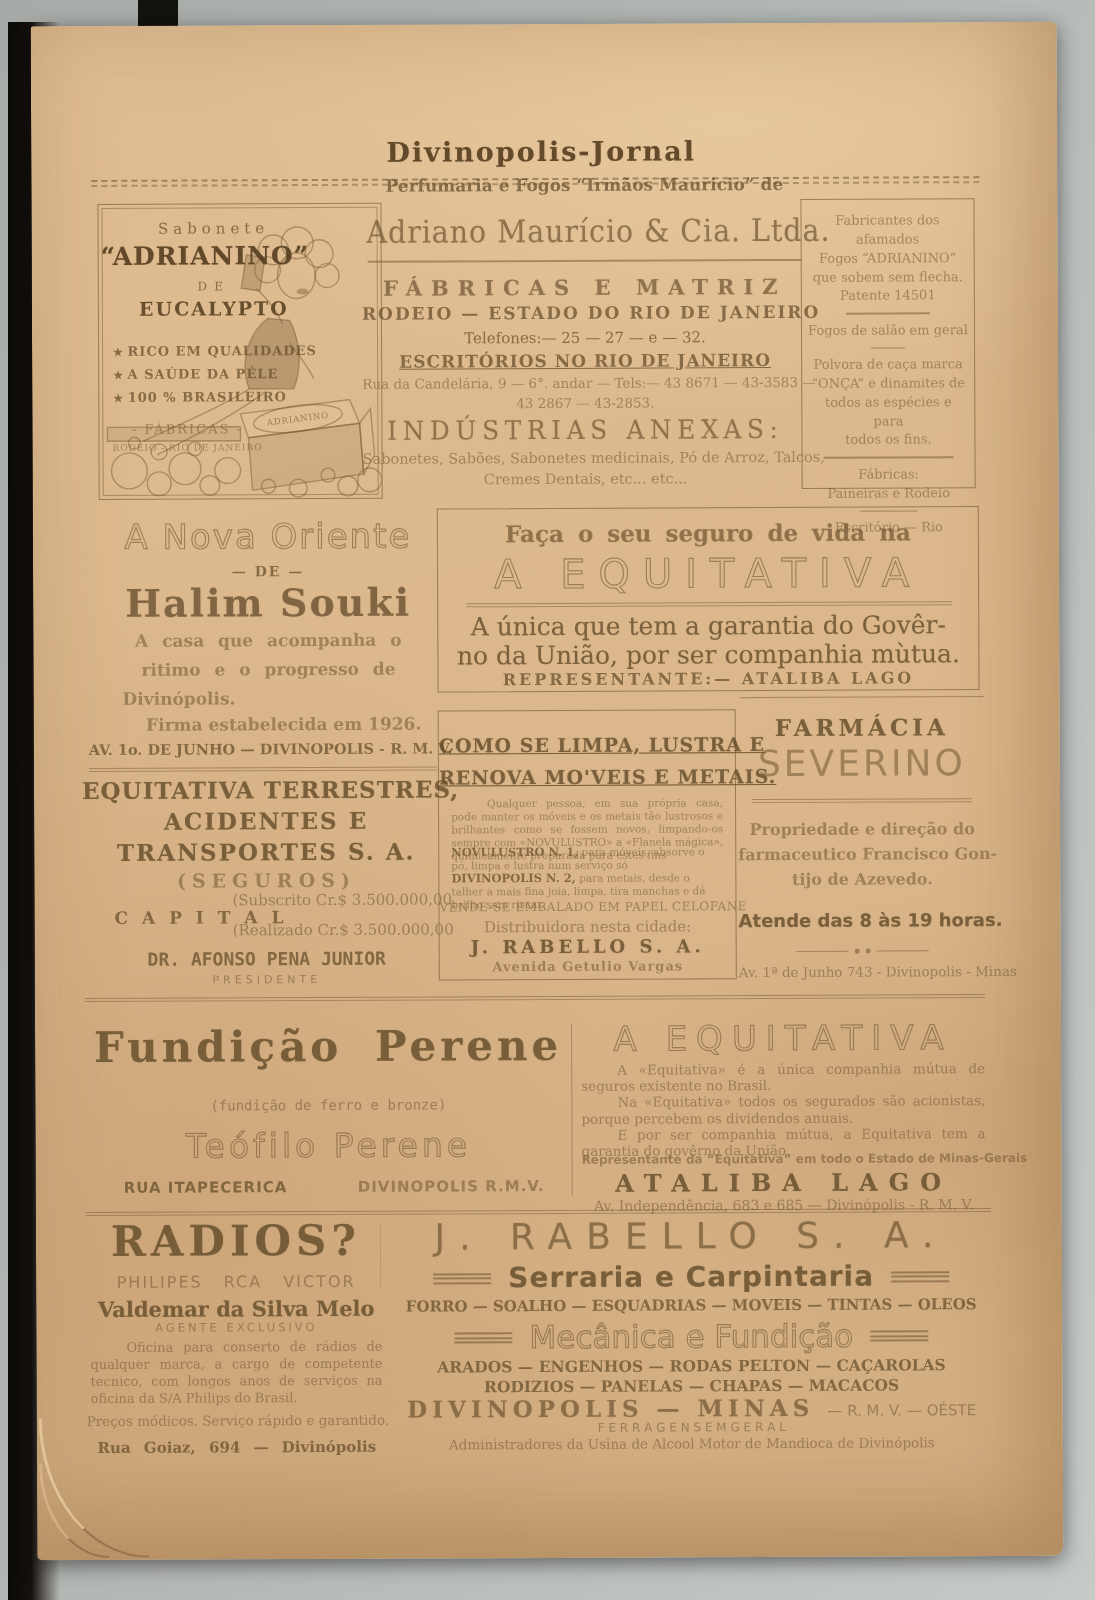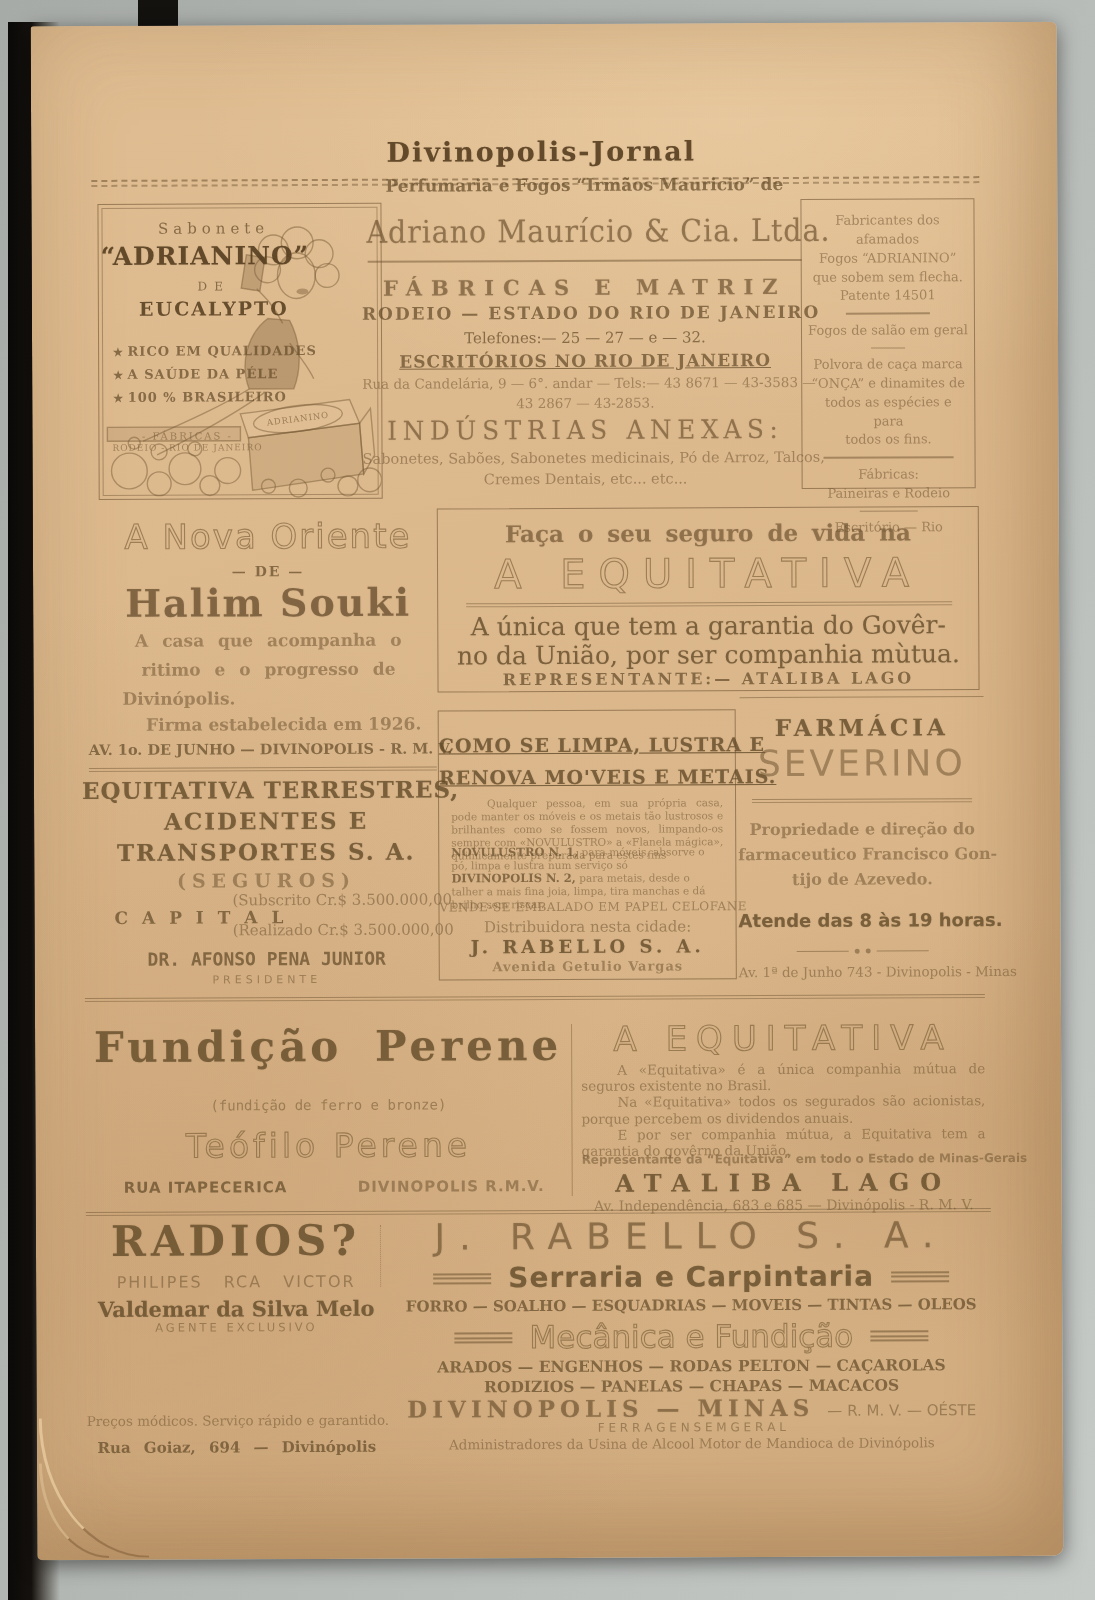--- a/index.html
+++ b/index.html
@@ -123,21 +123,21 @@
         <span style="letter-spacing:1px">RICO EM QUALIDADES</span>
       </div>
       <div class="al ink" style="left:14px;top:163px;font-size:13px;font-weight:bold">
         <span style="font-size:11px">★</span>
         <span style="letter-spacing:1px">A SAÚDE DA PÉLE</span>
       </div>
       <div class="al ink" style="left:14px;top:186px;font-size:13px;font-weight:bold">
         <span style="font-size:11px">★</span>
         <span style="letter-spacing:1px">100 % BRASILEIRO</span>
       </div>
-      <div class="al ctr ink-f" style="left:18px;top:226px;width:140px;font-size:10px;letter-spacing:2px">- FÁBRICAS -</div>
+      <div class="al ctr ink-f" style="left:18px;top:218px;width:140px;font-size:13px;letter-spacing:2px">- FÁBRICAS -</div>
       <div class="al ctr ink-f" style="left:4px;top:238px;width:168px;font-size:9px;letter-spacing:1px">RODEIO - RIO DE JANEIRO</div>
     </div>
 
     <div class="al" style="left:330px;top:150px;width:446px;height:326px">
       <div class="al ctr ink" style="left:0;top:2px;width:100%;font-size:17px;font-weight:bold">Perfumaria e Fogos “Irmãos Mauricio” de</div>
       <div class="al ctr ink-f stamp" style="left:-14px;top:40px;width:474px;font-size:31px;letter-spacing:1px;transform:scaleX(.92)">Adriano Maurício &amp; Cia. Ltda.</div>
       <div class="rule-h thick" style="left:6px;top:86px;width:434px"></div>
       <div class="al ctr ink-f stamp" style="left:0;top:102px;width:100%;font-size:21px;font-weight:bold;letter-spacing:9px">FÁBRICAS E MATRIZ</div>
       <div class="al ctr ink" style="left:0;top:130px;width:100%;font-size:17px;font-weight:bold;letter-spacing:2px">RODEIO — ESTADO DO RIO DE JANEIRO</div>
       <div class="al ctr ink" style="left:0;top:156px;width:100%;font-size:15px">Telefones:— 25 — 27 — e — 32.</div>
@@ -261,20 +261,21 @@
     </div>
 
     <div class="rule-h dbl" style="left:50px;top:1186px;width:905px"></div>
     <div class="rule-v" style="left:344px;top:1200px;height:62px;border-left-style:dotted"></div>
 
     <div class="al" style="left:50px;top:1192px;width:300px;height:244px">
       <div class="al ctr ink stamp" style="left:0;top:0;width:100%;font-size:42px;font-weight:bold;letter-spacing:5px">RADIOS?</div>
       <div class="al ctr ink-f sans" style="left:0;top:56px;width:100%;font-size:16px;letter-spacing:2px;word-spacing:14px">PHILIPES RCA VICTOR</div>
       <div class="al ctr ink stamp" style="left:0;top:80px;width:100%;font-size:21px;font-weight:bold">Valdemar da Silva Melo</div>
       <div class="al ctr ink-f sans" style="left:0;top:104px;width:100%;font-size:11.5px;letter-spacing:3px">AGENTE EXCLUSIVO</div>
+      <p class="al wrap just ink-f" style="left:4px;top:122px;width:292px;font-size:13px;line-height:1.3">Oficina para conserto de rádios de qualquer marca, a cargo de competente tecnico, com longos anos de serviços na oficina da S/A Philips do Brasil.</p>
       <div class="al ctr ink-f" style="left:0;top:196px;width:100%;font-size:13.5px">Preços módicos. Serviço rápido e garantido.</div>
       <div class="al ctr ink" style="left:0;top:222px;width:100%;font-size:15px;font-weight:bold;word-spacing:8px">Rua Goiaz, 694 — Divinópolis</div>
     </div>
 
     <div class="al" style="left:352px;top:1192px;width:606px;height:240px">
       <div class="al ctr ink-f sans stamp" style="left:0;top:0;width:100%;font-size:36px;letter-spacing:14px">J. RABELLO S. A.</div>
       <div class="al ctr" style="left:0;top:46px;width:100%">
         <span class="seg3"></span>
         <span class="ink sans stamp" style="font-size:28px;font-weight:bold;letter-spacing:1px;margin:0 12px;vertical-align:middle">Serraria e Carpintaria</span>
         <span class="seg3"></span>

